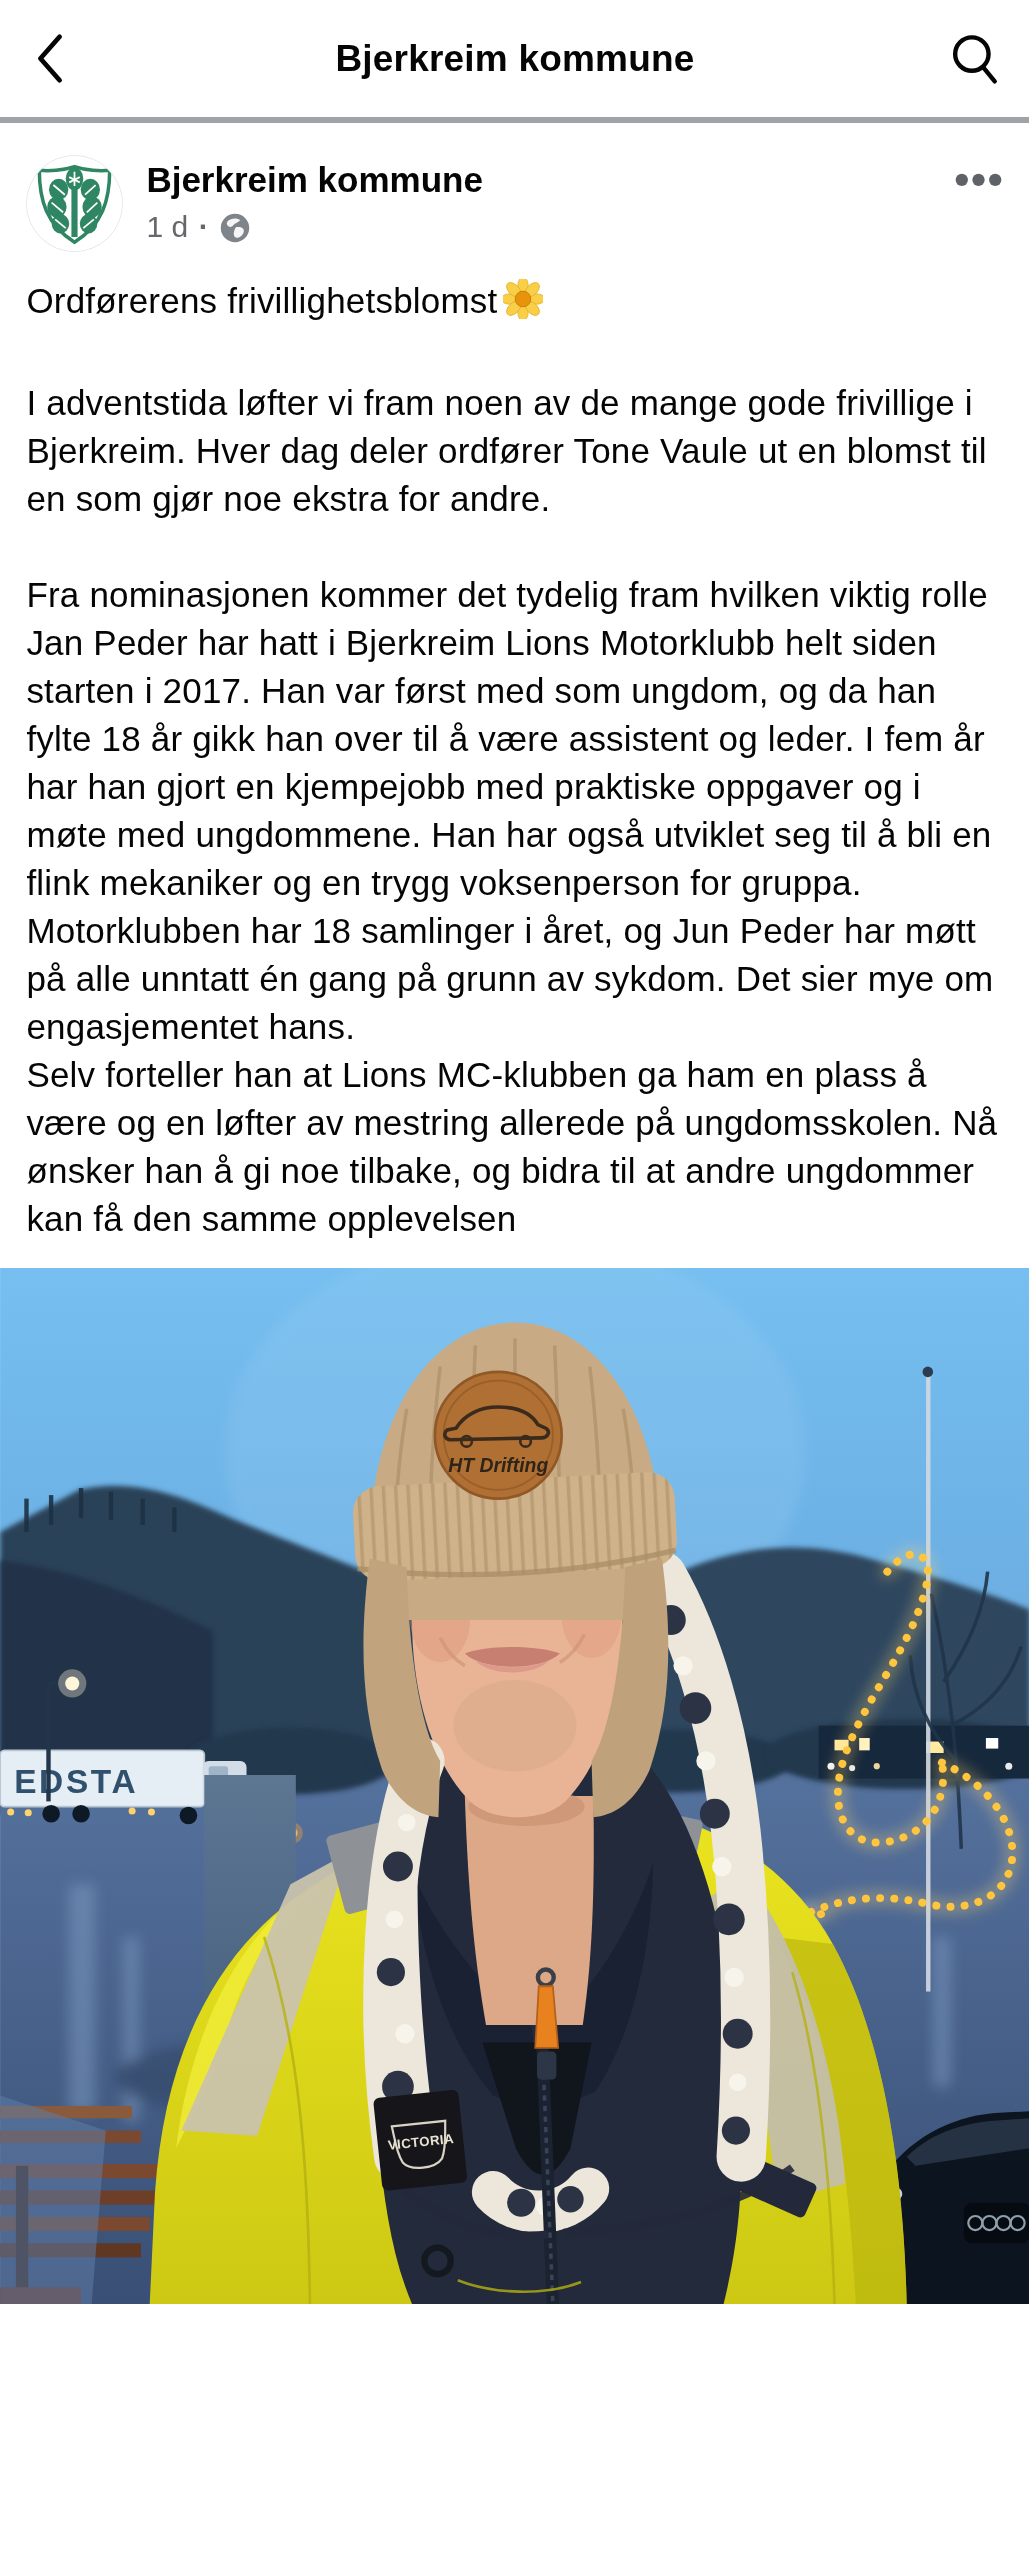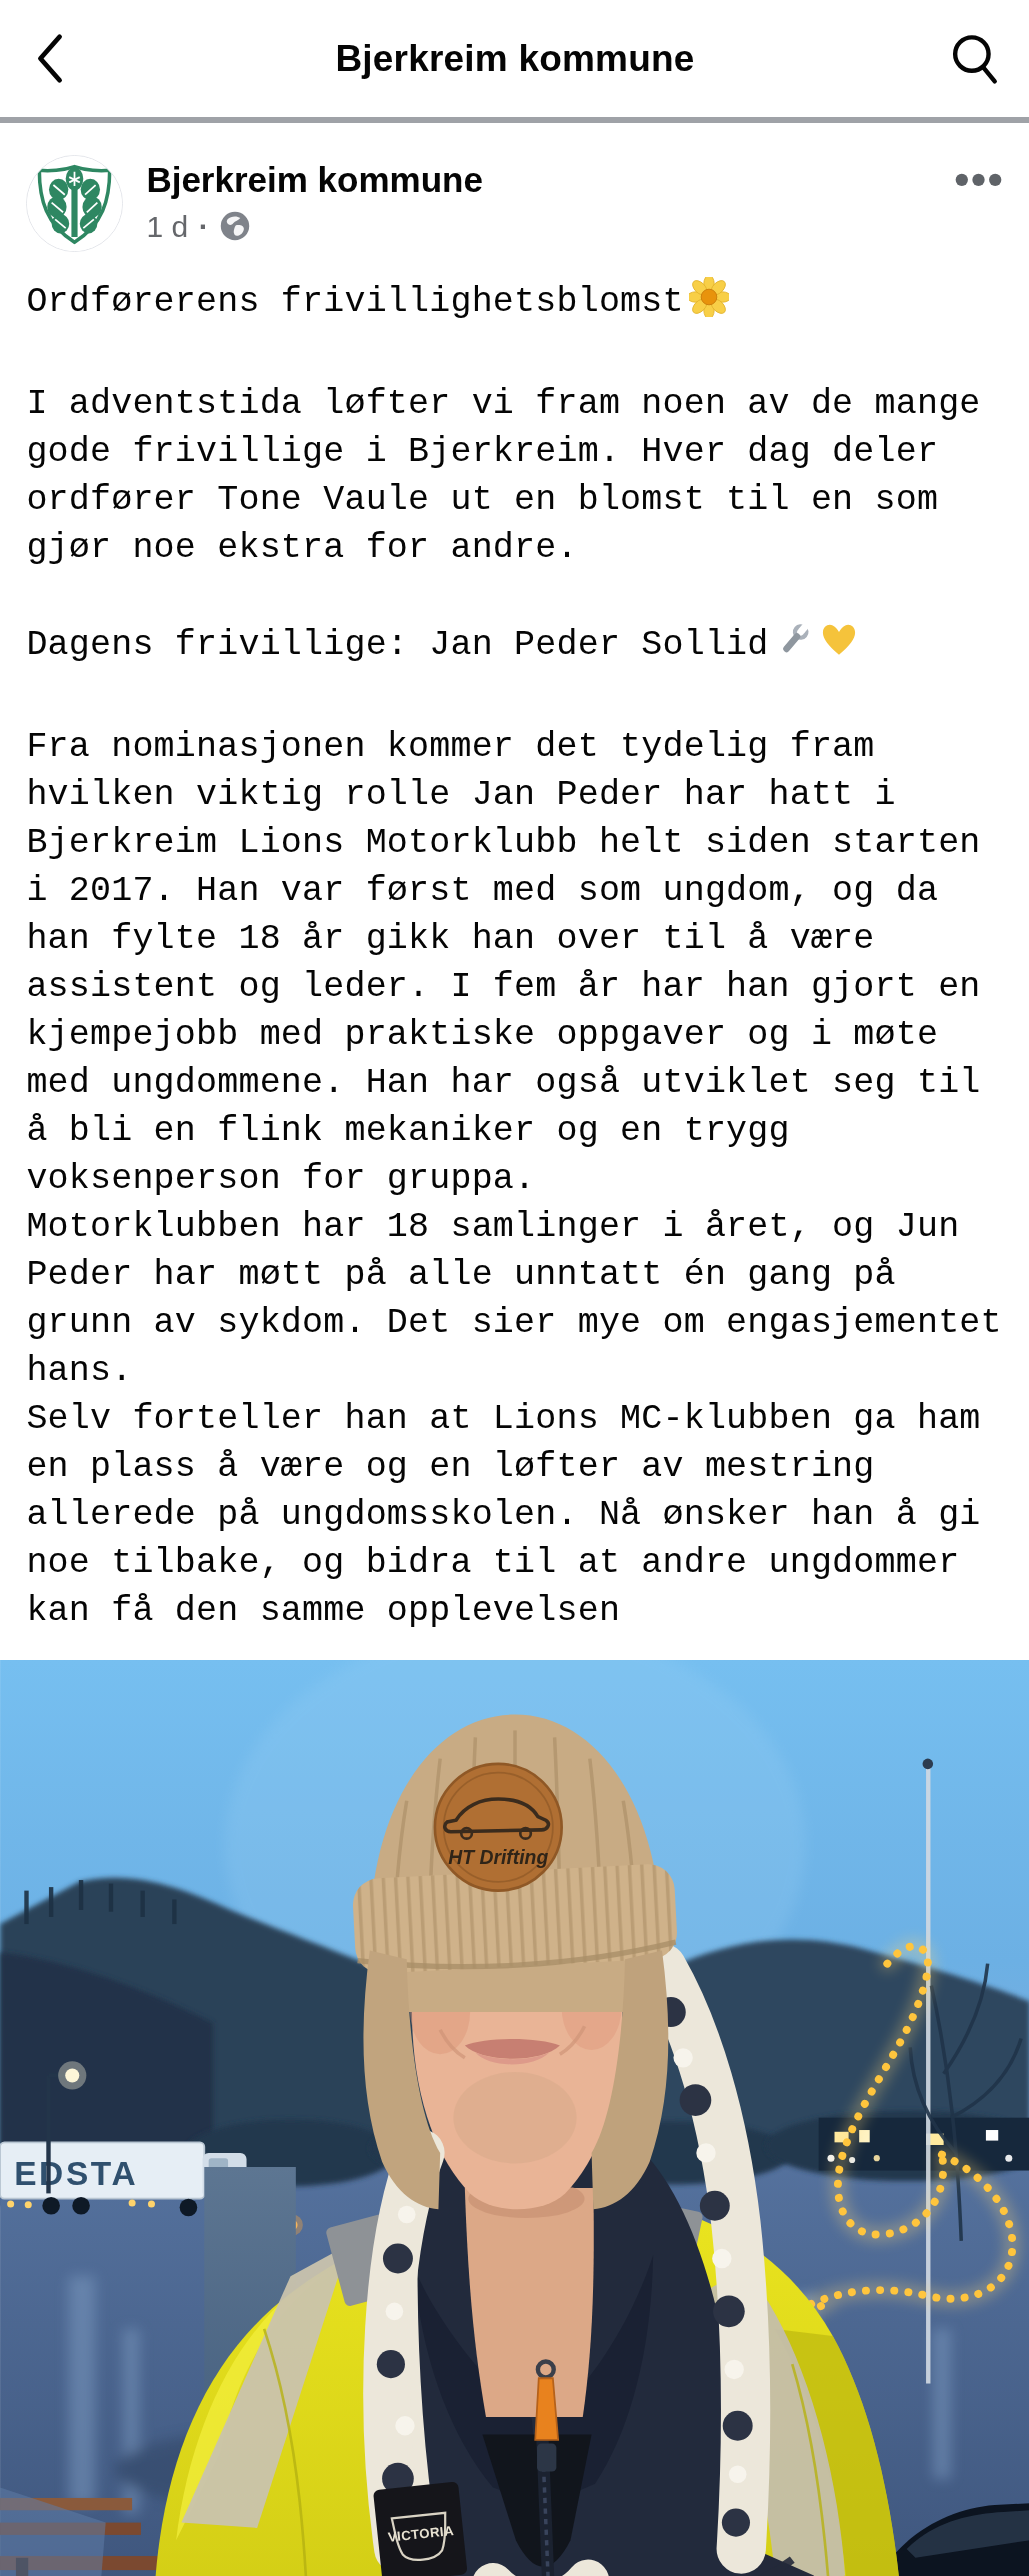--- a/index.html
+++ b/index.html
@@ -10,27 +10,27 @@
   .nav-side{width:106px;display:flex;align-items:center;}
   .nav-side.right{justify-content:flex-end;}
   .nav-title{flex:1;text-align:center;font-size:37px;font-weight:bold;letter-spacing:0.2px;}
   .nav-divider{height:6.2px;background:#9fa2a7;}
 
   
   .post-header{display:flex;align-items:flex-start;padding:32px 26.4px 3.5px;}
   .avatar{width:97px;height:97px;border-radius:50%;border:0.9px solid #e4e6eb;box-sizing:border-box;overflow:hidden;background:#fff;flex:none;}
   .header-text{margin-left:23px;flex:1;padding-top:5.3px;}
   .author{font-size:35px;font-weight:bold;line-height:1.15;}
-  .meta-row{display:flex;align-items:flex-start;margin-top:8.8px;color:#65676b;font-size:30px;}
+  .meta-row{display:flex;align-items:flex-end;margin-top:8.8px;color:#65676b;font-size:30px;}
   .meta-dot{margin:0 10.6px;font-weight:bold;}
   .more-btn{flex:none;padding-top:16px;}
 
   
   .post-body{padding:21px 26.4px 25px;font-size:35px;line-height:48px;letter-spacing:0.2px;}
-  .post-body p{margin:0;font-family:Liberation Mono, monospace;}
+  .post-body p{margin:0;}
   .post-body p.gap{margin-bottom:48px;}
   .emoji{display:inline-block;vertical-align:-6.2px;margin-left:5.3px;}
 
   
   .post-photo{display:block;width:1030px;height:1036px;line-height:0;}
 </style>
 </head>
 <body>
 
 <header class="navbar">
@@ -108,30 +108,20 @@
             <ellipse cx="12.4" cy="12.4" rx="6" ry="10" transform="rotate(-45 12.4 12.4)"></ellipse>
             <ellipse cx="33.6" cy="33.6" rx="6" ry="10" transform="rotate(-45 33.6 33.6)"></ellipse>
             <ellipse cx="33.6" cy="12.4" rx="6" ry="10" transform="rotate(45 33.6 12.4)"></ellipse>
             <ellipse cx="12.4" cy="33.6" rx="6" ry="10" transform="rotate(45 12.4 33.6)"></ellipse>
           </g>
           <circle cx="23" cy="23" r="9" fill="#e8930c" stroke="#c87908"></circle>
         </svg></span></p>
 
   <p class="gap">I adventstida løfter vi fram noen av de mange gode frivillige i Bjerkreim. Hver dag deler ordfører Tone Vaule ut en blomst til en som gjør noe ekstra for andre.</p>
 
-  <p class="gap"><span>Dagens frivillige: Jan Peder Sollid</span><span class="emoji"><svg width="40" height="40" viewBox="0 0 46 46">
-          <g transform="rotate(40 23 23)">
-            <circle cx="23" cy="11" r="9" fill="#aab1ba"></circle>
-            <rect x="19" y="1" width="8" height="9" fill="#ffffff"></rect>
-            <circle cx="23" cy="11" r="4" fill="#ffffff"></circle>
-            <rect x="19.2" y="14" width="7.6" height="26" rx="3.5" fill="#8f979f"></rect>
-          </g>
-        </svg></span><span class="emoji"><svg width="40" height="40" viewBox="0 0 46 46">
-          <path d="M23 40 C11 30 4.5 22 4.5 14.5 C4.5 7 11 3.8 15.8 6.3 C19.2 8.1 21 10.8 23 13.8 C25 10.8 26.8 8.1 30.2 6.3 C35 3.8 41.5 7 41.5 14.5 C41.5 22 35 30 23 40 Z" fill="#f5c33b"></path>
-        </svg></span></p>
 
   <p>Fra nominasjonen kommer det tydelig fram hvilken viktig rolle Jan Peder har hatt i Bjerkreim Lions Motorklubb helt siden starten i 2017. Han var først med som ungdom, og da han fylte 18 år gikk han over til å være assistent og leder. I fem år har han gjort en kjempejobb med praktiske oppgaver og i møte med ungdommene. Han har også utviklet seg til å bli en flink mekaniker og en trygg voksenperson for gruppa.</p>
   <p>Motorklubben har 18 samlinger i året, og Jun Peder har møtt på alle unntatt én gang på grunn av sykdom. Det sier mye om engasjementet hans.</p>
   <p>Selv forteller han at Lions MC-klubben ga ham en plass å være og en løfter av mestring allerede på ungdomsskolen. Nå ønsker han å gi noe tilbake, og bidra til at andre ungdommer kan få den samme opplevelsen</p>
 </article>
 
 <div class="post-photo">
 <svg width="1030" height="1036" viewBox="0 0 1170 1177">
   <defs>
     <linearGradient id="sky" x1="0" y1="0" x2="0" y2="1">

